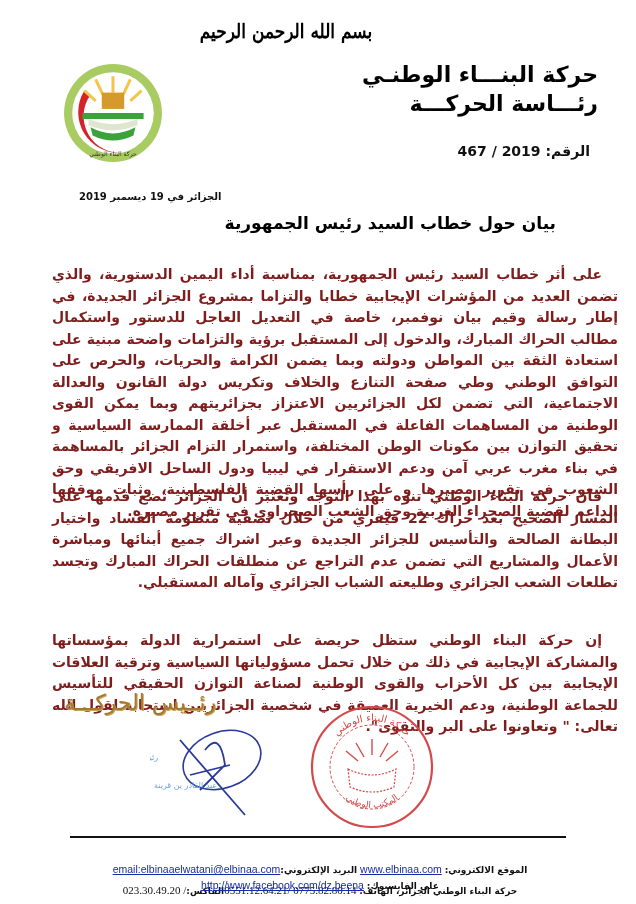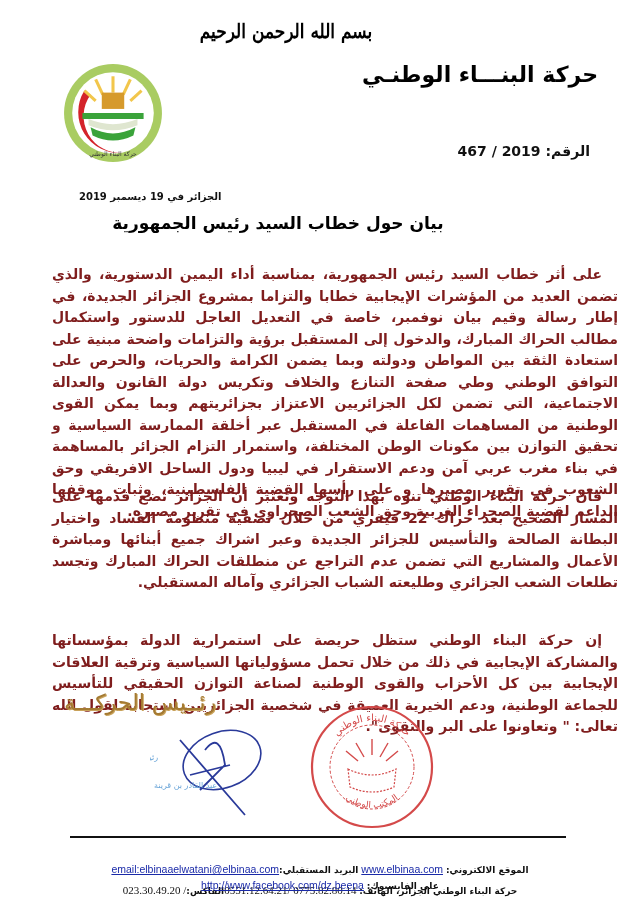--- a/index.html
+++ b/index.html
@@ -6,21 +6,21 @@
     body { width: 636px; height: 904px; position: relative; overflow: hidden; font-family: "DejaVu Sans", sans-serif; color: #111; }
     .abs { position: absolute; }
     .basmala { left: 198px; top: 22px; width: 176px; height: 34px; font-family: "DejaVu Serif", serif; font-weight: bold; font-size: 17px; direction: rtl; text-align: center; color: #000; letter-spacing: -0.5px; transform: scaleY(1.15); }
     .logo { left: 62px; top: 62px; width: 102px; height: 102px; }
     .header-block { right: 38px; top: 60px; width: 260px; direction: rtl; text-align: right; }
     .org-name { font-size: 22px; font-weight: bold; line-height: 30px; color: #000; }
     .org-sub { font-size: 22px; font-weight: bold; line-height: 28px; color: #000; }
     .org-role { font-size: 22px; font-weight: bold; line-height: 28px; color: #000; }
     .ref { right: 46px; top: 143px; direction: rtl; font-size: 14px; font-weight: bold; color: #111; }
     .date { left: 79px; top: 191px; direction: rtl; font-size: 10px; font-weight: bold; color: #111; }
-    .title { left: 0; width: 556px; top: 213px; direction: rtl; text-align: center; font-size: 17px; font-weight: bold; color: #000; }
+    .title { left: 0; width: 556px; top: 213px; direction: rtl; font-size: 17px; font-weight: bold; color: #000; }
     .para { left: 52px; width: 566px; direction: rtl; text-align: justify; text-align-last: right; font-size: 14px; font-weight: bold; line-height: 21.5px; color: #7f1d1d; }
     .para .indent { display: inline-block; width: 16px; }
     .p1 { top: 264px; }
     .p2 { top: 486px; }
     .p3 { top: 630px; }
     .sign-title { left: 64px; top: 690px; direction: rtl; font-size: 22px; font-weight: normal; color: #a47a32; letter-spacing: 1px; text-shadow: 1px 1px 0 #c9a25a; }
     .signature { left: 150px; top: 720px; width: 120px; height: 105px; }
     .stamp { left: 308px; top: 703px; width: 128px; height: 128px; }
     .divider { left: 70px; top: 836px; width: 496px; height: 1.5px; background: #111; }
     .footer { left: 90px; width: 460px; direction: rtl; text-align: center; font-family: "Liberation Serif", serif; font-size: 11px; color: #111; }
@@ -49,20 +49,21 @@
   </g>
   <rect x="39" y="30" width="22" height="16" fill="#d69a2c"></rect>
   <path d="M20 50 L80 50 L80 56 L20 56 Z" fill="#3aa33a"></path>
   <path d="M26 56 Q50 66 74 56 L74 62 Q50 72 26 62 Z" fill="#dfe6d0"></path>
   <path d="M28 64 Q50 76 72 64 L70 72 Q50 82 30 72 Z" fill="#3aa33a"></path>
   <text x="50" y="92" text-anchor="middle" font-size="6" fill="#333" font-family="DejaVu Sans, sans-serif">حركة البناء الوطني</text>
 </svg>
 
 <div class="abs header-block">
   <div class="org-name">حركة البنـــاء الوطنـي</div>
+  <div class="org-sub">رئـــاسة الحركـــة</div>
 </div>
 
 <div class="abs ref">
   <span>الرقم:</span>
   <span class="ltr">467 / 2019</span>
 </div>
 
 <div class="abs date">الجزائر في 19 ديسمبر 2019</div>
 
 <div class="abs title">بيان حول خطاب السيد رئيس الجمهورية</div>
@@ -104,19 +105,19 @@
 <div class="abs footer f1">
   <b>حركة البناء الوطني الجزائر، الهاتف:</b>
   <span class="ltr">0551.12.64.21</span>/
   <span class="ltr">0775.82.80.14</span><b>الفاكس:</b>/
   <span class="ltr">023.30.49.20</span>
 </div>
 
 <div class="abs footer f2">
   <b>الموقع الالكتروني:</b>
   <span class="link ltr">www.elbinaa.com</span>
-  <b>البريد المستقبلي:</b><span class="link ltr">email:elbinaaelwatani@elbinaa.com</span>
+  <b>البريد الإلكتروني:</b><span class="link ltr">email:elbinaaelwatani@elbinaa.com</span>
 </div>
 
 <div class="abs footer f3">
   <b>على الفايسبوك:</b>
   <span class="link ltr">http://www.facebook.com/dz.beena</span>
 </div>
 
 </body></html>

